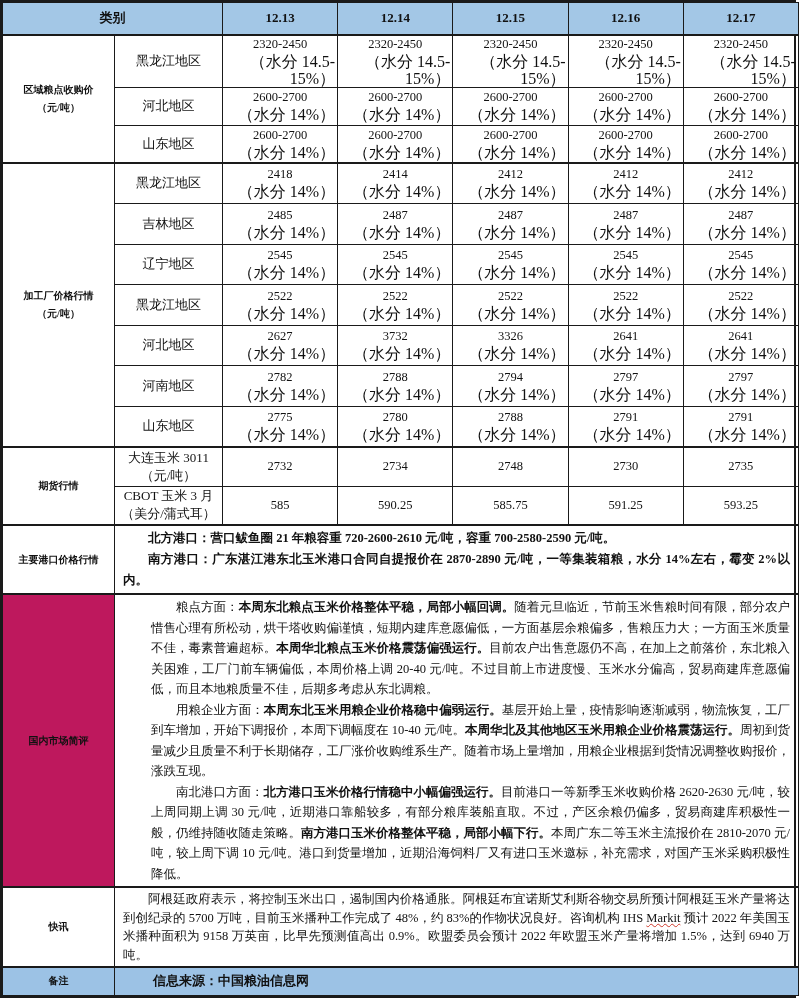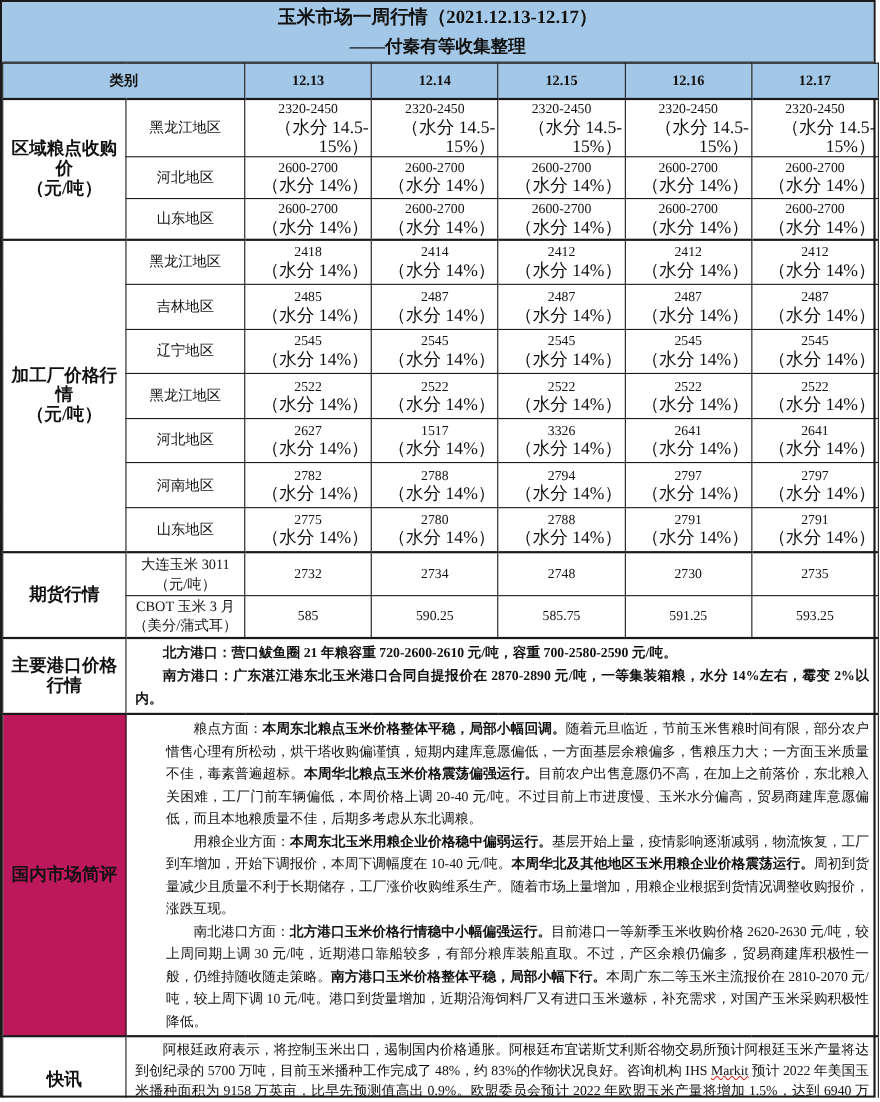--- a/index.html
+++ b/index.html
@@ -5,21 +5,21 @@
   html,body{margin:0;padding:0;background:#fff;}
   body{width:800px;font-family:"Liberation Serif","DejaVu Serif",serif;color:#111;}
   .sheet{width:796px;height:998px;border:2px solid #1a1a1a;box-sizing:border-box;background:#fff;}
   .title-block{background:#a3c7e6;border-bottom:1px solid #1a1a1a;text-align:center;}
   .title-line1{font-size:17px;font-weight:bold;line-height:28px;height:28px;}
   .title-line2{font-size:16px;font-weight:bold;line-height:26px;height:26px;}
   table{border-collapse:collapse;table-layout:fixed;width:796px;}
   col.c1{width:112px}col.c2{width:108px}col.cd{width:115.2px}
   td,th{border:1px solid #1a1a1a;padding:0 2px;text-align:center;vertical-align:middle;box-sizing:border-box;}
   tr.header-row th{background:#a3c7e6;font-size:13px;font-weight:bold;height:32px;}
-  .lbl{font-weight:bold;font-size:16px;line-height:18px;}
+  .lbl{font-weight:bold;font-size:10px;line-height:18px;}
   .sub{font-size:13px;font-weight:normal;}
   .val{font-size:12.5px;line-height:17px;border-radius:19px;}
   .note{font-size:16px;text-align:right;}
   .sec-top td,.sec-top th{border-top:2px solid #1a1a1a;}
   .h38{height:38px}.h40{height:40px}.h41{height:41px}.h39{height:39px}
   .text-cell{text-align:left;font-size:12.5px;line-height:20px;padding:2px 8px;vertical-align:middle;}
   .text-cell p{margin:0;text-indent:2em;text-align:justify;}
   .review-cell{line-height:20.5px;padding-left:36px;}
   .news-cell{line-height:18.5px;}
   .b{font-weight:bold;}
@@ -27,24 +27,20 @@
   .review-lbl{background:#be185d;}
   .note-row td{background:#9cc2e5;height:28px;}
   .note-content{text-align:left;padding-left:38px;font-weight:bold;font-size:13px;}
   .ports-cell p{line-height:21px;font-weight:bold;}
 </style>
 </head>
 <body>
 
 <div class="sheet">
 
-  <div class="title-block">
-    <div class="title-line1">玉米市场一周行情（2021.12.13-12.17）</div>
-    <div class="title-line2">——付秦有等收集整理</div>
-  </div>
 
   <table>
     <colgroup>
       <col class="c1">
         <col class="c2">
       <col class="cd">
         <col class="cd">
         <col class="cd">
         <col class="cd">
         <col class="cd">
@@ -230,21 +226,21 @@
             <div class="note">（水分 14%）</div>
           </td>
     </tr>
     <tr class="h40">
       <td class="sub">河北地区</td>
       <td class="val">
             <div>2627</div>
             <div class="note">（水分 14%）</div>
           </td>
       <td class="val">
-            <div>1517</div>
+            <div>3732</div>
             <div class="note">（水分 14%）</div>
           </td>
       <td class="val">
             <div>3326</div>
             <div class="note">（水分 14%）</div>
           </td>
       <td class="val">
             <div>2641</div>
             <div class="note">（水分 14%）</div>
           </td>

